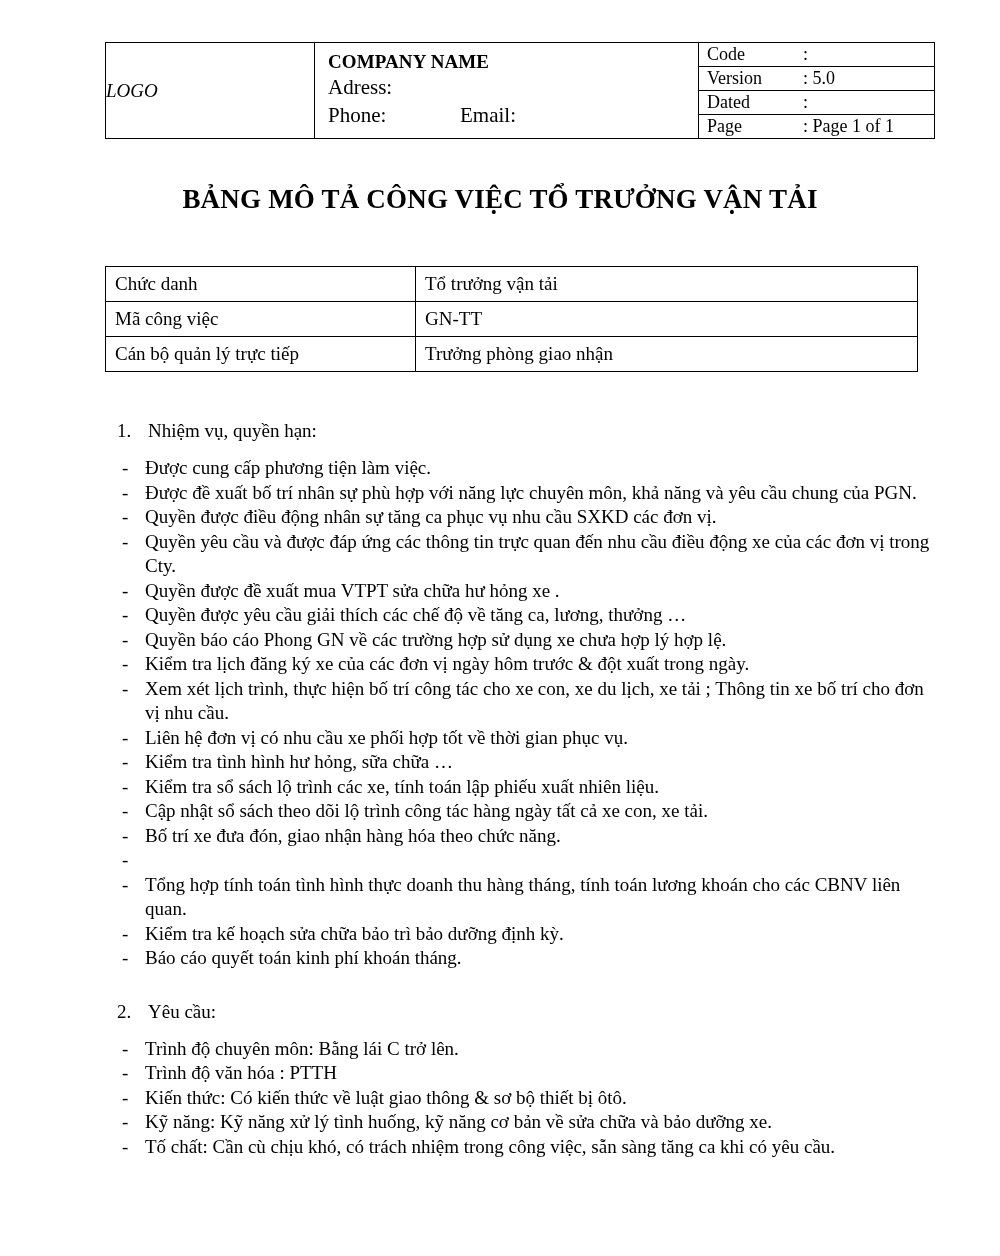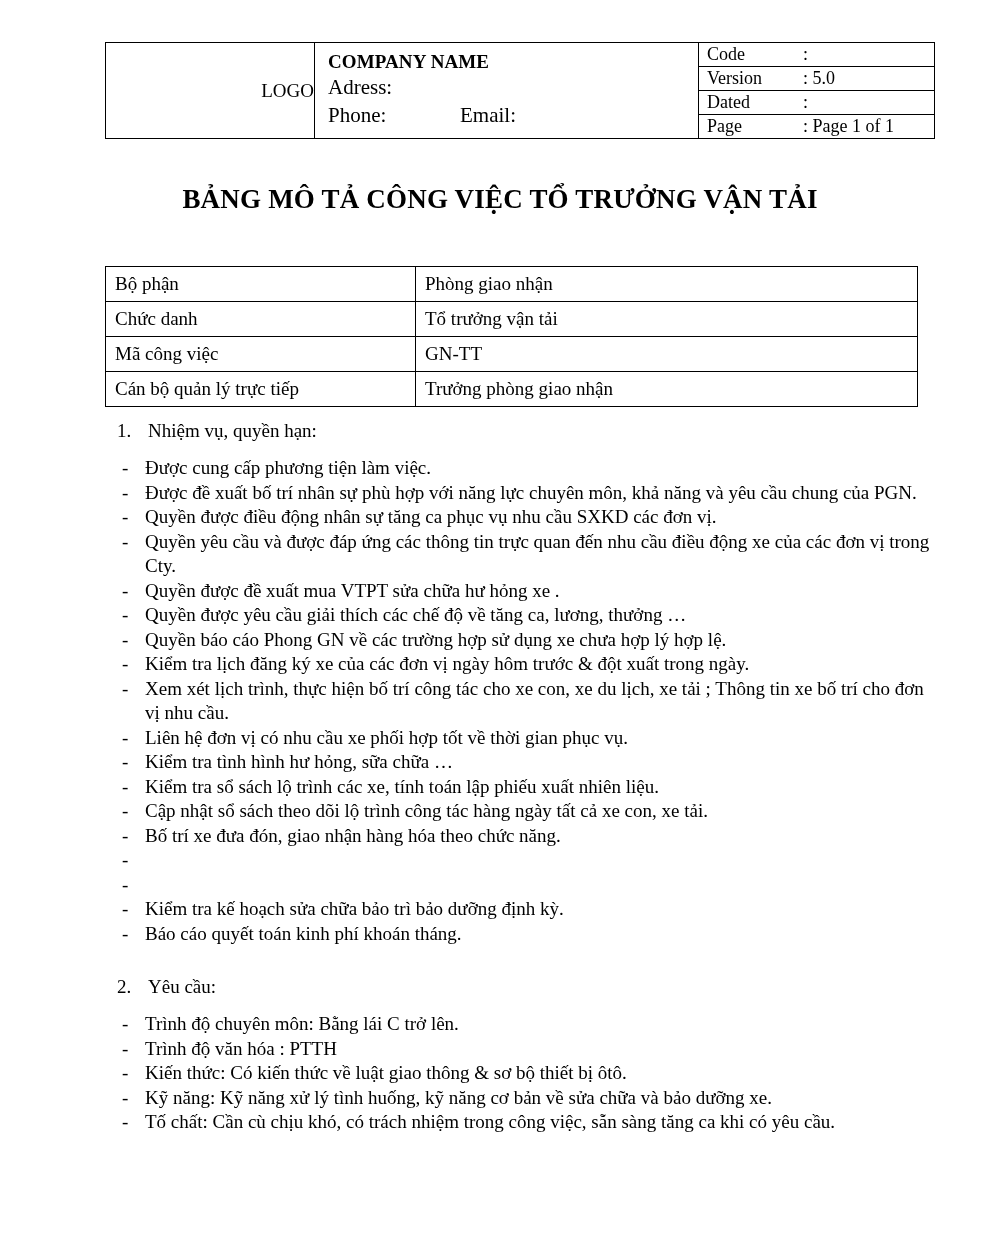--- a/index.html
+++ b/index.html
@@ -32,23 +32,24 @@
     border-collapse: collapse;
     table-layout: fixed;
   }
   .header-table td {
     border: 1.4px solid #000;
     padding: 0;
     vertical-align: middle;
   }
   .cell-logo {
     width: 208px;
-    text-align: right;
+    text-align: left;
     font-size: 19px;
     height: 88px;
+    font-style: italic;
   }
   .cell-company {
     width: 370px;
     padding: 6px 0 4px 13px !important;
     vertical-align: top !important;
     line-height: 1.32;
   }
   .company-name {
     font-weight: bold;
     font-size: 19px;
@@ -203,24 +204,20 @@
         </td>
       </tr>
     </tbody>
   </table>
 
   <div class="doc-title">BẢNG MÔ TẢ CÔNG VIỆC TỔ TRƯỞNG VẬN TẢI</div>
 
   <table class="info-table">
     <tbody>
       <tr>
-        <td class="info-key">Bộ phận</td>
-        <td>Phòng giao nhận</td>
-      </tr>
-      <tr>
         <td class="info-key">Chức danh</td>
         <td>Tổ trưởng vận tải</td>
       </tr>
       <tr>
         <td class="info-key">Mã công việc</td>
         <td>GN-TT</td>
       </tr>
       <tr>
         <td class="info-key">Cán bộ quản lý trực tiếp</td>
         <td>Trưởng phòng giao nhận</td>
@@ -290,20 +287,21 @@
         </li>
         <li class="bullet">
           <span class="bullet-dash">-</span>
           <span class="bullet-text">Bố trí xe đưa đón, giao nhận hàng hóa theo chức năng.</span>
         </li>
         <li class="bullet">
           <span class="bullet-dash">-</span>
         </li>
         <li class="bullet">
           <span class="bullet-dash">-</span>
+          <span class="bullet-text">Tổng hợp tính toán tình hình thực doanh thu hàng tháng, tính toán lương khoán cho các CBNV liên quan.</span>
         </li>
         <li class="bullet">
           <span class="bullet-dash">-</span>
           <span class="bullet-text">Kiểm tra kế hoạch sửa chữa bảo trì bảo dưỡng định kỳ.</span>
         </li>
         <li class="bullet">
           <span class="bullet-dash">-</span>
           <span class="bullet-text">Báo cáo quyết toán kinh phí khoán tháng.</span>
         </li>
       </ul>

